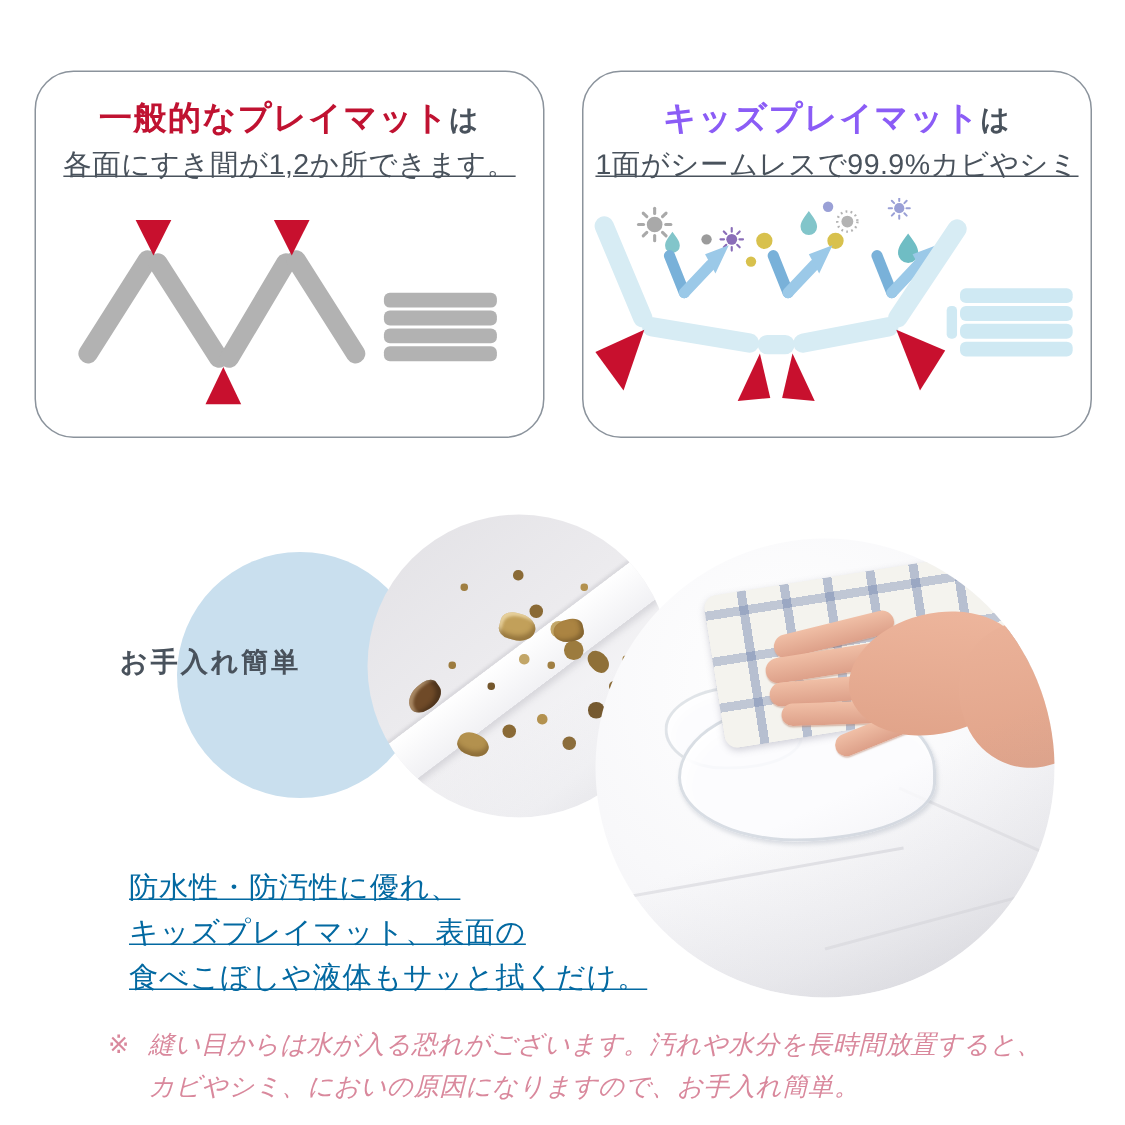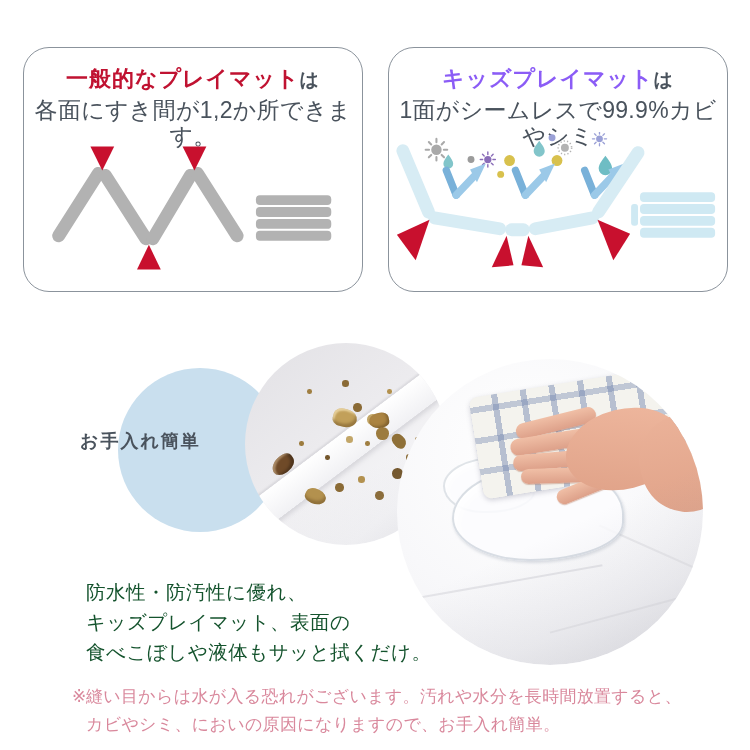--- a/index.html
+++ b/index.html
@@ -11,21 +11,21 @@
   .panel{
     position:absolute;top:47px;height:245px;background:#fff;
     border:1.5px solid #8b939c;border-radius:26px;text-align:center;box-sizing:border-box;
   }
   .panel-left{left:23px;width:340px;}
   .panel-right{left:388px;width:340px;}
   .panel-title{margin:16px 0 0;font-size:22px;font-weight:bold;letter-spacing:1px;color:#49525c;line-height:30px;}
   .panel-title .em-red{color:#c01231;}
   .panel-title .em-blue{color:#8b5cf6;}
   .panel-title .suffix{font-size:19px;color:#49525c;}
-  .panel-sub{margin:2px 0 0;font-size:23px;letter-spacing:0.3px;color:#49525c;line-height:26px;}
+  .panel-sub{margin:2px 0 0;font-size:19px;letter-spacing:0.3px;color:#49525c;line-height:26px;text-decoration:underline;}
   .diagram{position:absolute;left:0;}
   .diagram-generic{top:96px;}
   .diagram-kids{top:84px;}
   
   .accent-circle{
     position:absolute;left:118px;top:368px;width:164px;height:164px;border-radius:50%;
     background:#c9dfee;z-index:1;
   }
   .care-heading{
     position:absolute;left:80px;top:429px;margin:0;z-index:4;
@@ -103,28 +103,28 @@
     position:absolute;left:168px;top:50px;width:118px;height:80px;border-radius:50%;
     background:linear-gradient(200deg,#efb89f,#dfa187);transform:rotate(-14deg);
   }
   .arm{
     position:absolute;left:242px;top:48px;width:140px;height:98px;border-radius:46px;
     background:linear-gradient(190deg,#ecb49b,#e0a288);transform:rotate(-17deg);
   }
   
   .care-text{
     position:absolute;left:86px;top:577px;margin:0;z-index:4;
-    font-size:19.5px;line-height:30px;letter-spacing:0.5px;color:#14532d;
+    font-size:19.5px;line-height:30px;letter-spacing:0.5px;color:#0369a1;text-decoration:underline;
   }
   .note{
     position:absolute;left:72px;top:683px;margin:0;z-index:4;
     font-size:17px;line-height:28px;letter-spacing:0.3px;color:#d9889c;
   }
   .note .marker{position:absolute;left:0;top:0;}
-  .note .note-body{display:block;margin-left:14px;}
+  .note .note-body{display:block;margin-left:27px;font-style:italic;}
 </style>
 </head>
 <body>
 
 <div class="canvas">
 
   <section class="panel panel-left">
     <h2 class="panel-title"><span class="em-red">一般的なプレイマット</span><span class="suffix">は</span></h2>
     <p class="panel-sub">各面にすき間が1,2か所できます。</p>
     <svg class="diagram diagram-generic" width="337" height="140" viewBox="0 0 340 140">

